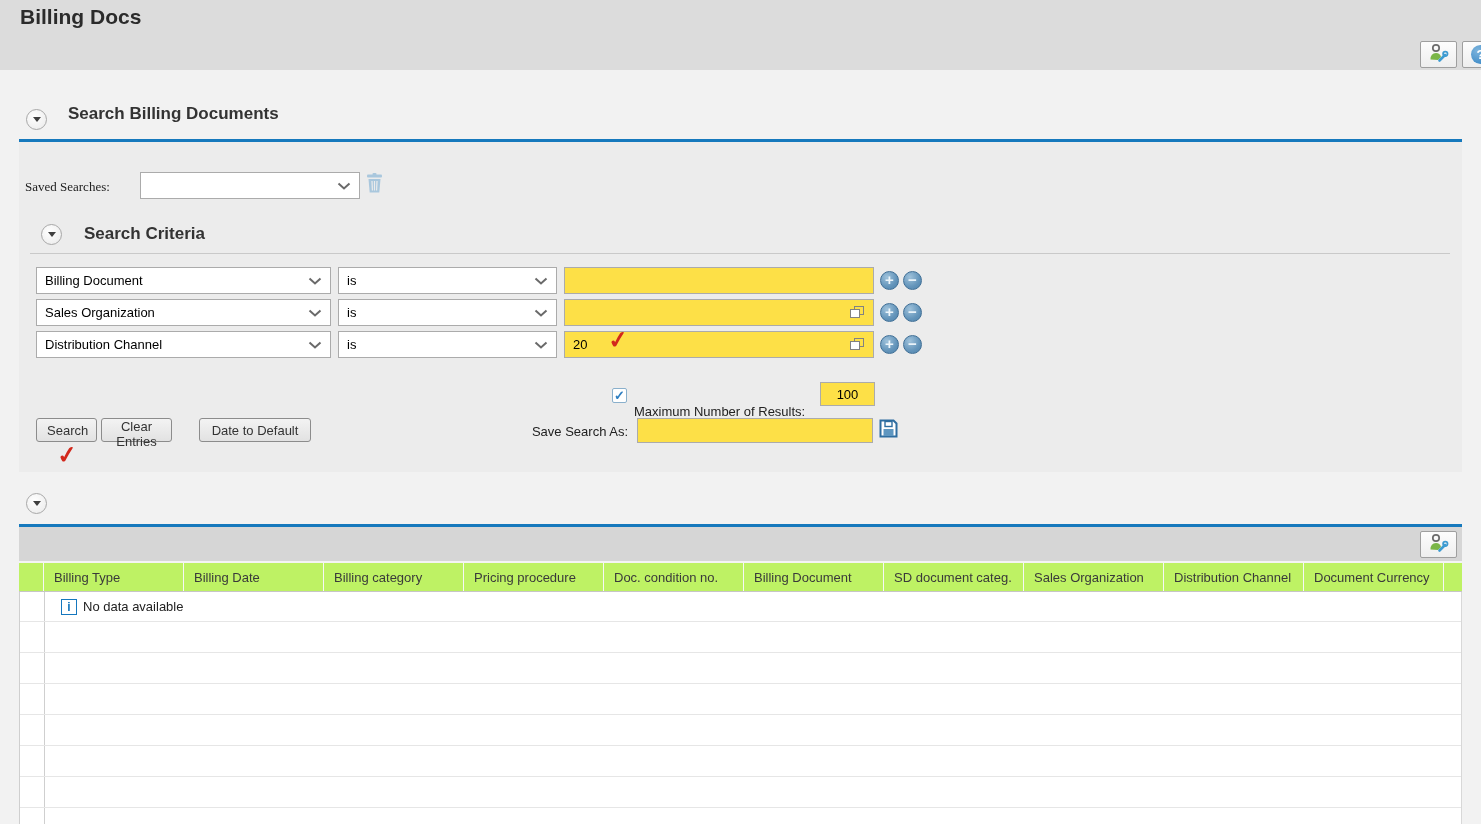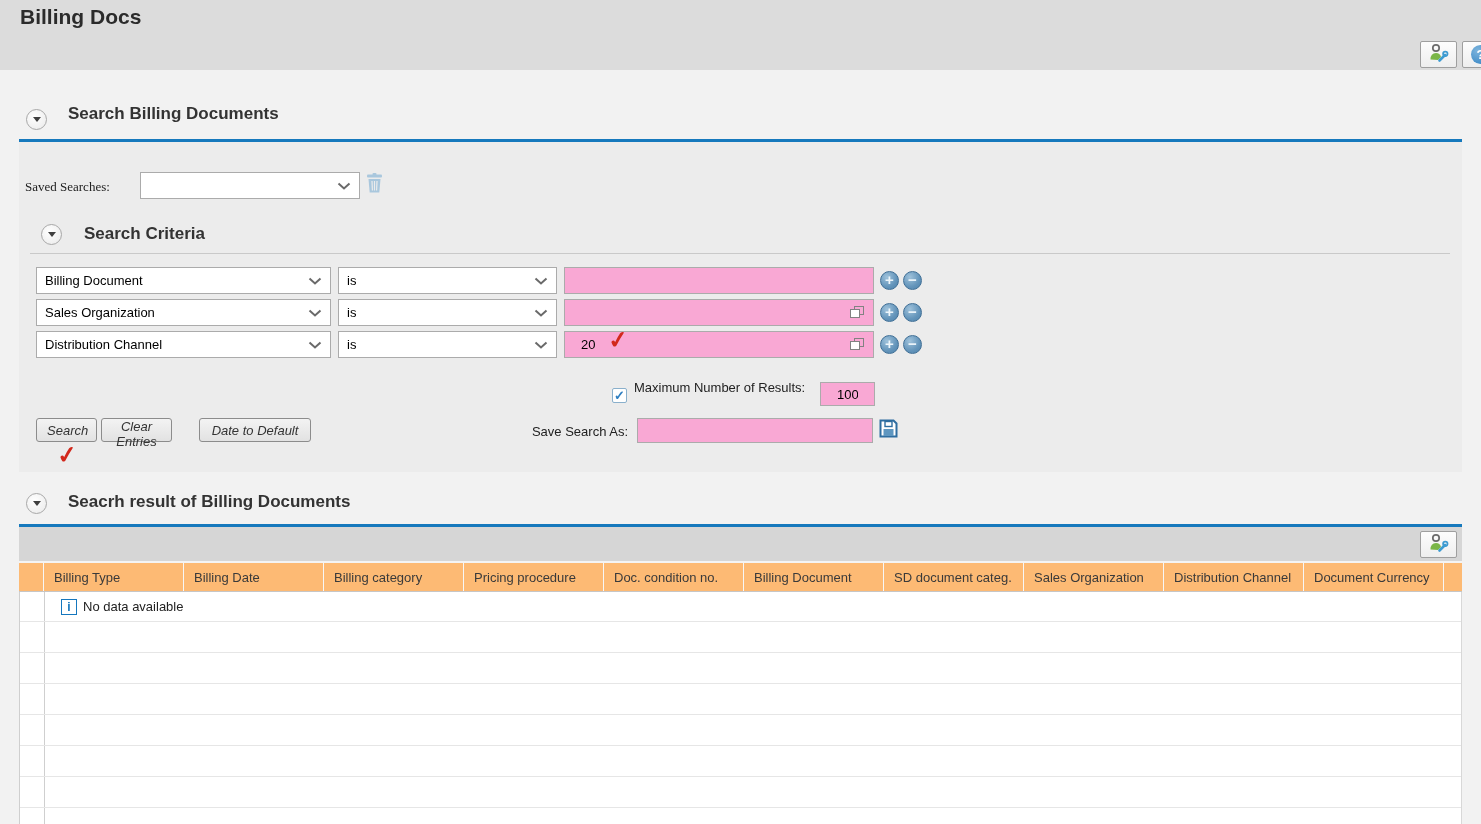--- a/index.html
+++ b/index.html
@@ -28,43 +28,43 @@
   .panel { position:absolute; left:19px; top:142px; width:1443px; height:330px; background:#ececec; }
   .lbl { position:absolute; font-size:13px; color:#222; white-space:nowrap; }
   .selbox {
     position:absolute; height:27px; background:#fff; border:1px solid #ababab;
     display:flex; align-items:center; padding:0 8px; font-size:13px; color:#000; cursor:pointer;
   }
   .selbox .seltext { flex:1; overflow:hidden; white-space:nowrap; }
   .chev { flex:0 0 auto; margin-left:6px; display:flex; }
   .thin-rule { position:absolute; height:1px; background:#c9c9c9; }
   .txtinput {
-    position:absolute; height:27px; background:#f9a8d4; border:1px solid #ababab;
-    font-family:"Liberation Sans", sans-serif; font-size:13px; color:#000; padding:0 16px;
+    position:absolute; height:27px; background:#fde047; border:1px solid #ababab;
+    font-family:"Liberation Sans", sans-serif; font-size:13px; color:#000; padding:0 8px;
   }
   .vhelp { position:absolute; width:16px; height:15px; cursor:pointer; display:flex; }
   .circle-btn {
     position:absolute; width:19px; height:19px; border-radius:50%;
     background:radial-gradient(circle at 35% 30%, #9fc2db, #6394ba 60%, #4f83ac);
     border:1px solid #3f6f96; color:#eef6fb; font-size:15px; font-weight:bold; line-height:16px;
     text-align:center; cursor:pointer;
   }
   .checkbox {
     position:absolute; width:15px; height:15px; background:#fff; border:1px solid #8ab0cc; border-radius:2px;
     display:flex; align-items:center; justify-content:center; font-size:13px; font-weight:bold; color:#2f7fc1; cursor:pointer;
   }
   .gray-btn {
     position:absolute; height:24px; background:linear-gradient(#f3f3f3,#e2e2e2); border:1px solid #8c8c8c;
-    border-radius:3px; font-family:"Liberation Sans", sans-serif; font-size:13px; color:#333; padding:0 10px; cursor:pointer;font-style:italic;
+    border-radius:3px; font-family:"Liberation Sans", sans-serif; font-size:13px; color:#333; padding:0 10px; cursor:pointer;
   }
   .red-check { position:absolute; color:#d2281c; font-size:24px; font-weight:bold; transform:rotate(-6deg); }
   
   .table-wrap { position:absolute; left:19px; top:527px; width:1443px; height:297px; overflow:hidden; background:#fff; }
   .tbl-toolbar { position:relative; width:100%; height:34px; background:#d6d6d6; }
-  .tbl-head { display:flex; width:100%; height:31px; background:#fdba74; border-top:2px solid #f4f4f4; border-bottom:1px solid #c6c6c6; }
+  .tbl-head { display:flex; width:100%; height:31px; background:#bef264; border-top:2px solid #f4f4f4; border-bottom:1px solid #c6c6c6; }
   .th { display:flex; align-items:center; padding-left:10px; font-size:13px; color:#3a3a3a; border-right:1px solid #f7f7f7; height:100%; cursor:pointer; }
   .th.selcol { flex:0 0 25px; padding-left:0; }
   .th.datacol { flex:0 0 140px; }
   .th.fillcol { flex:1 1 auto; border-right:none; }
   .tbl-body { border-left:1px solid #cfcfcf; border-right:1px solid #d8d8d8; }
   .trow { display:flex; height:31px; border-bottom:1px solid #e6e6e6; background:#fff; }
   .trow.first { height:30px; }
   .td-sel { flex:0 0 25px; border-right:1px solid #cfcfcf; }
   .td-main { flex:1 1 auto; display:flex; align-items:center; }
   .info-ico {
@@ -202,21 +202,21 @@
         <rect x="1.5" y="4.5" width="9" height="8" fill="#fff" stroke="#828282"></rect>
       </svg>
   </span>
   <div class="circle-btn" style="left:880px; top:335px;">+</div>
   <div class="circle-btn" style="left:903px; top:335px;">−</div>
   <div class="red-check" style="left:608px; top:326px;">✓</div>
 
   <div class="checkbox" style="left:612px; top:388px;">
     <span>✓</span>
   </div>
-  <div class="lbl" style="left:634px; top:380px;">Maximum Number of Results:</div>
+  <div class="lbl" style="left:634px; top:404px;">Maximum Number of Results:</div>
   <input class="txtinput" style="left: 820px; top: 382px; width: 55px; height: 24px; text-align: center;" value="100">
 
   <button class="gray-btn" style="left:36px; top:418px; width:61px;">Search</button>
   <button class="gray-btn" style="left:101px; top:418px; width:71px;">Clear Entries</button>
   <button class="gray-btn" style="left:199px; top:418px; width:112px;">Date to Default</button>
   <div class="red-check" style="left:57px; top:441px;">✓</div>
 
   <div class="lbl" style="left:530px; top:424px; width:100px; text-align:center;">Save Search As:</div>
   <input class="txtinput" style="left: 637px; top: 418px; width: 236px; height: 25px;" value="">
   <span style="position:absolute; left:879px; top:419px; cursor:pointer;">
@@ -225,21 +225,20 @@
         <path d="M1.5 1.5 h13 l3 3 v13 h-16 z" fill="#fff" stroke="#2e6da0" stroke-width="2"></path>
         <rect x="4.5" y="10" width="10" height="7" fill="#5e96c0"></rect>
         <rect x="6" y="2.5" width="7" height="5" fill="none" stroke="#2e6da0" stroke-width="1.4"></rect>
       </svg>
     </span>
   </span>
 
   <div class="collapse-circle" style="left:26px; top:493px;">
     <span class="tri-down"></span>
   </div>
-  <div class="section-title" style="left:68px; top:492px;">Seacrh result of Billing Documents</div>
   <div class="blue-rule" style="top:524px;"></div>
 
   <div class="table-wrap">
     <div class="tbl-toolbar">
       <div class="icon-btn" style="left:1401px; top:4px;">
         <span>
           <svg width="21" height="20" viewBox="0 0 21 20">
             <circle cx="8" cy="5" r="3.2" fill="none" stroke="#6b6b6b" stroke-width="1.7"></circle>
             <path d="M2.5 16.5 q0-6.5 5.5-6.5 q4 0 5 4 l-3 3 z" fill="#7ab648"></path>
             <path d="M11.5 17.5 L17 12" stroke="#3d9bd1" stroke-width="2.6" stroke-linecap="round"></path>

